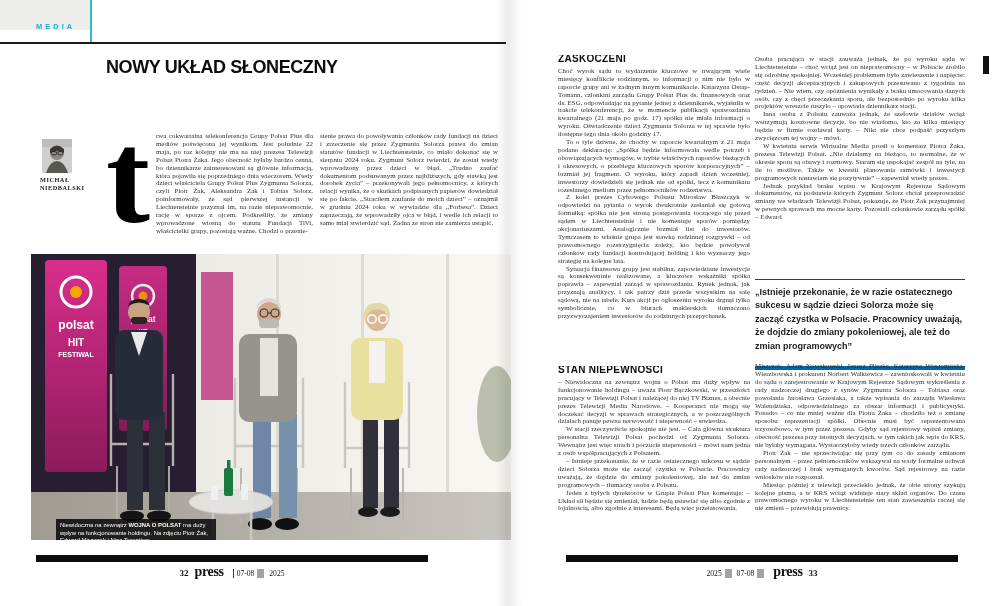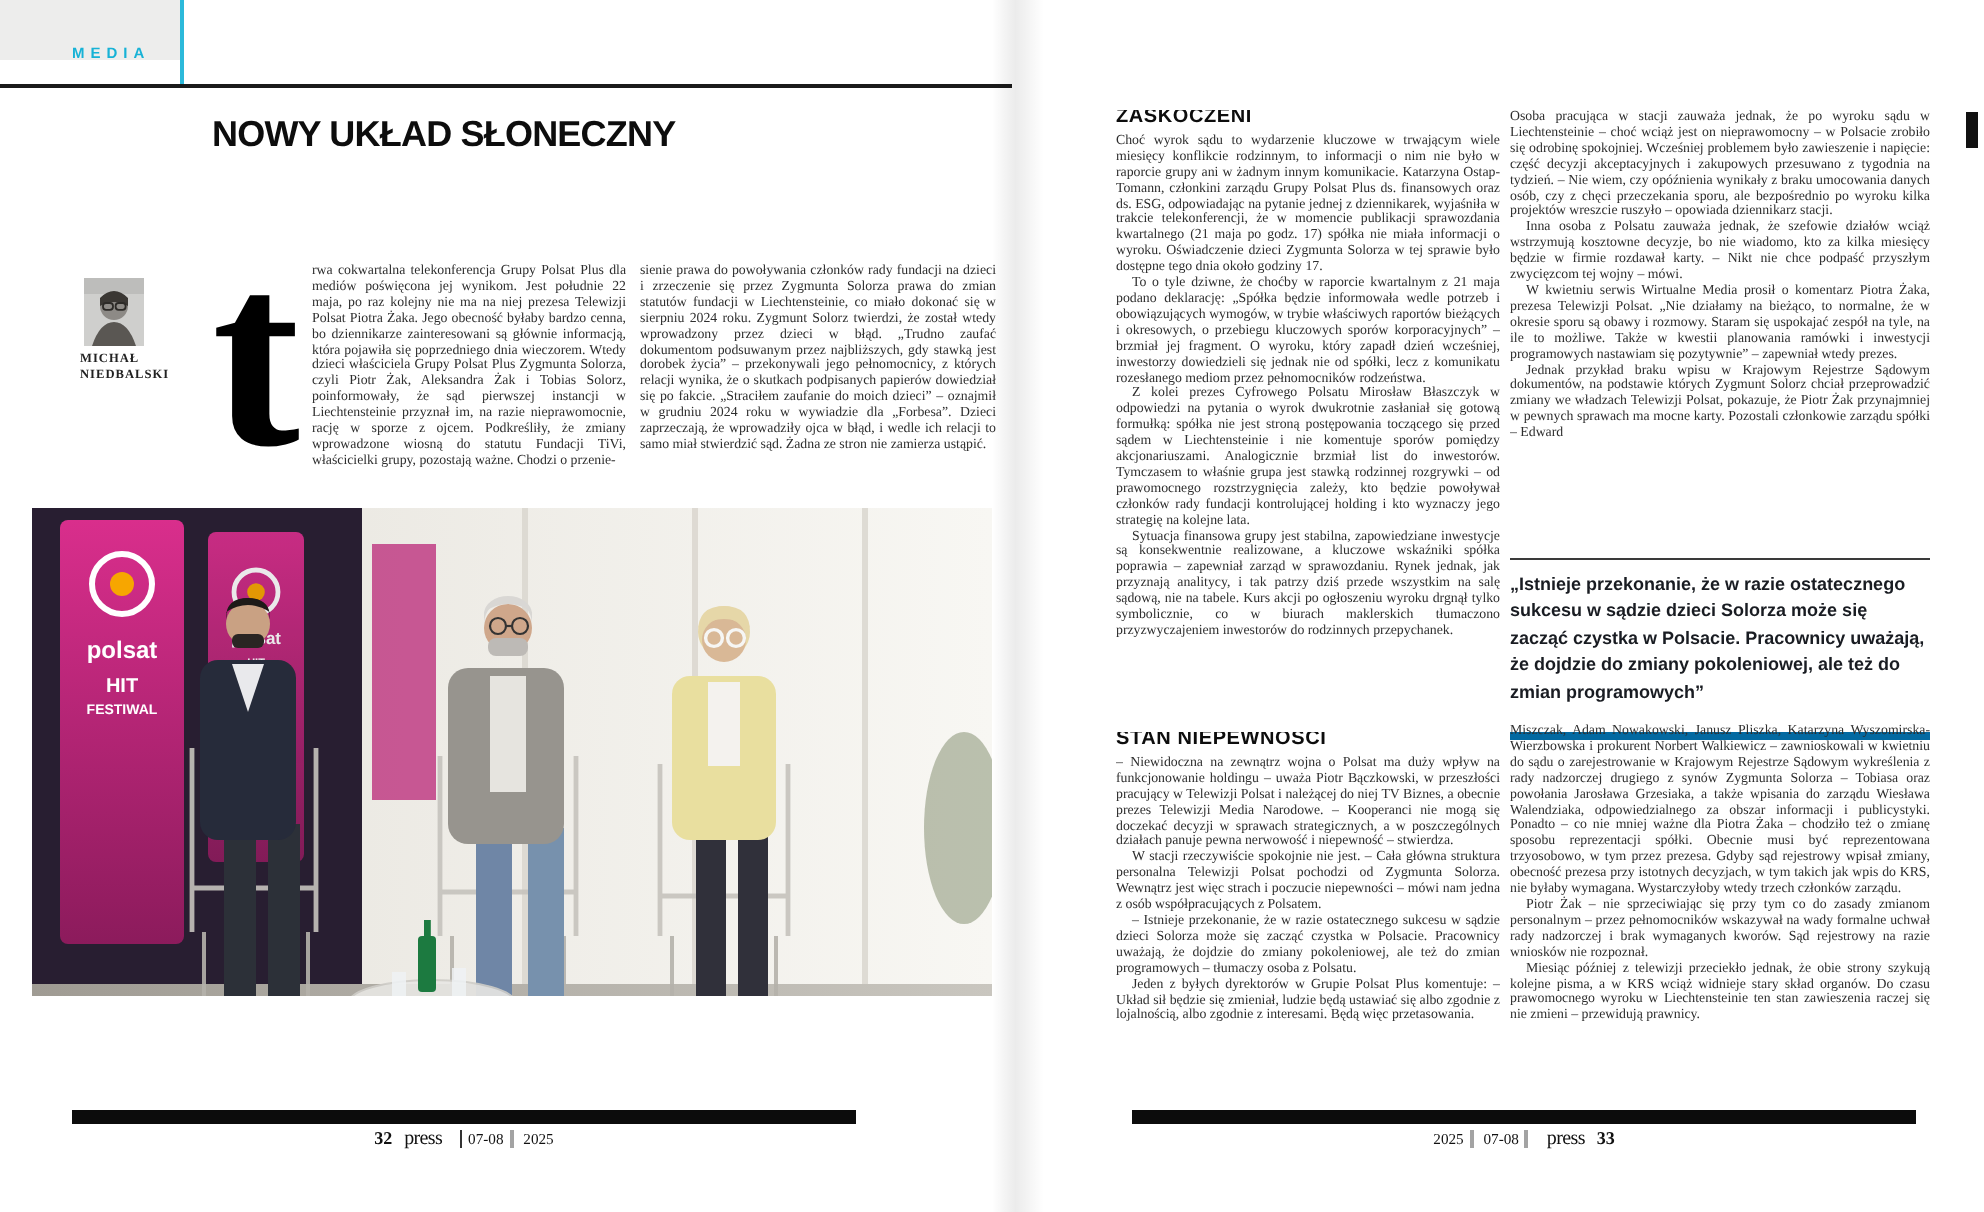--- a/index.html
+++ b/index.html
@@ -24,21 +24,21 @@
   
   .bodycol{font-family:"Liberation Serif",serif;font-size:6.9px;line-height:7.9px;color:#2e2e2e;text-align:justify;overflow:hidden;}
   .bodycol p{margin:0;}
   .bodycol p + p{text-indent:8px;}
   .lcol1{left:106px;top:132px;width:207px;height:122px;}
   .lcol2{left:320px;top:132px;width:178px;height:122px;}
   .cap{float:left;width:44px;height:97px;font-family:"Liberation Serif",serif;font-weight:bold;
        font-size:132px;line-height:86px;color:#000;margin:3px 6px 0 0;}
 
   
-  .photo{left:16px;top:254px;width:480px;height:244px;background:#ef4444;overflow:hidden;}
+  .photo{left:31px;top:254px;width:480px;height:286px;background:#ef4444;overflow:hidden;}
   .caption{left:25px;top:265px;width:152px;background:rgba(8,8,8,0.86);color:#fff;
            font-size:5.9px;line-height:7.5px;padding:3px 4px;}
   .caption b{font-weight:bold;}
 
   
   .rh{font-size:10px;font-weight:700;letter-spacing:0.3px;color:#0d0d0d;margin:0 0 4px 0;font-family:"Liberation Sans",sans-serif;}
   .rcol1a{left:558px;top:55px;width:192px;height:312px;}
   .rcol1b{left:558px;top:366px;width:192px;height:186px;}
   .rcol2a{left:755px;top:55px;width:210px;height:221px;}
   .rcol2b{left:755px;top:362px;width:210px;height:190px;}
@@ -48,23 +48,23 @@
   .edge-marker{left:983px;top:56px;width:6px;height:18px;background:#111;}
 
   
   .footbar{top:555px;height:7px;background:#0c0c0c;}
   .footbar.l{left:36px;width:392px;}
   .footbar.r{left:566px;width:392px;}
   .foot{top:564px;height:12px;font-family:"Liberation Serif",serif;font-size:7.6px;color:#111;text-align:center;}
   .foot.l{left:36px;width:392px;}
   .foot.r{left:566px;width:392px;}
   .foot .num{font-weight:bold;font-size:9px;}
-  .foot .brand{font-weight:normal;font-size:10px;letter-spacing:-0.3px;padding:0 4px;}
+  .foot .brand{font-weight:bold;font-size:14px;letter-spacing:-0.3px;padding:0 4px;}
   .pipe-l{border-left:1px solid #333;padding-left:3px;margin-left:3px;}
-  .pipe-r{border-right:2px solid #a3a3a3;padding-right:3px;margin-right:3px;}
+  .pipe-r{border-right:7px solid #a3a3a3;padding-right:3px;margin-right:3px;}
 
   .gutter{left:496px;top:0;width:26px;height:606px;
           background:linear-gradient(90deg,rgba(0,0,0,0) 0%,rgba(0,0,0,0.08) 45%,rgba(0,0,0,0) 100%);}
 </style>
 </head>
 <body>
 
 <div id="canvas">
 
   <div class="abs section-tab"></div>

